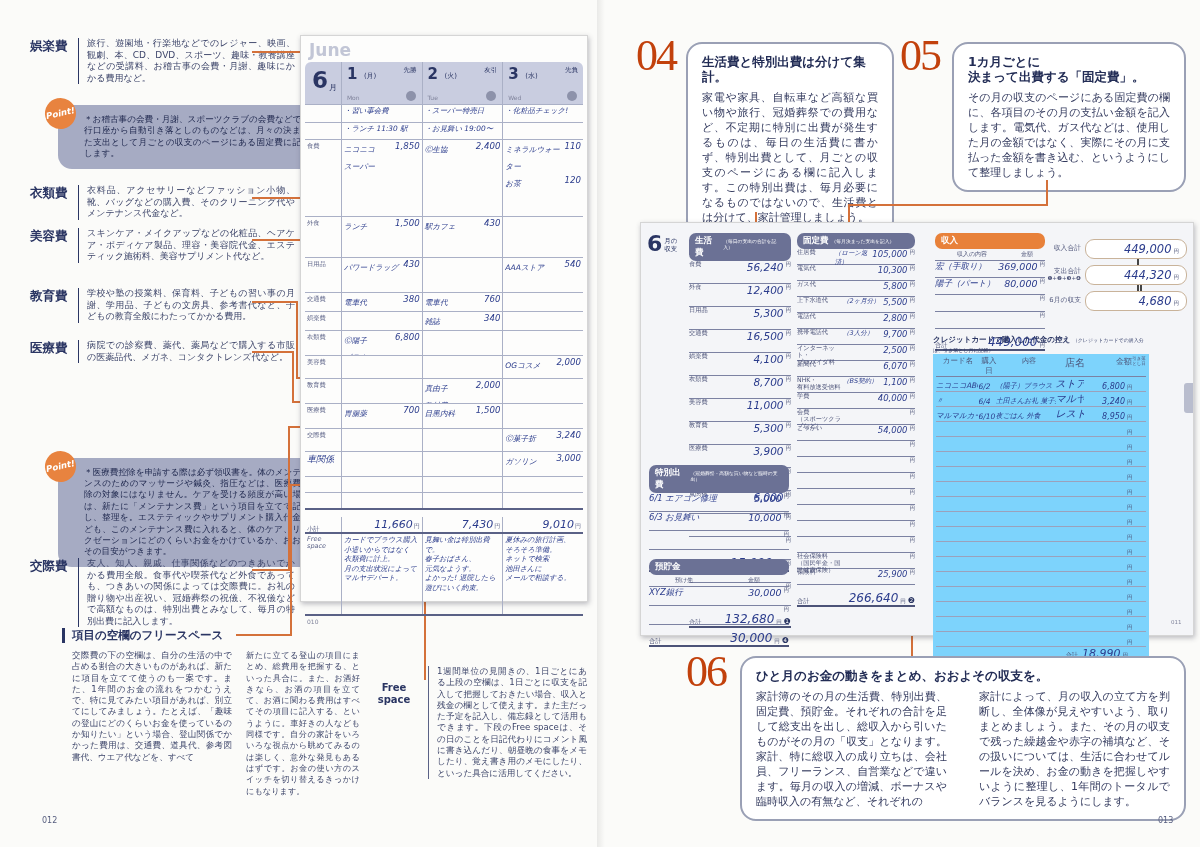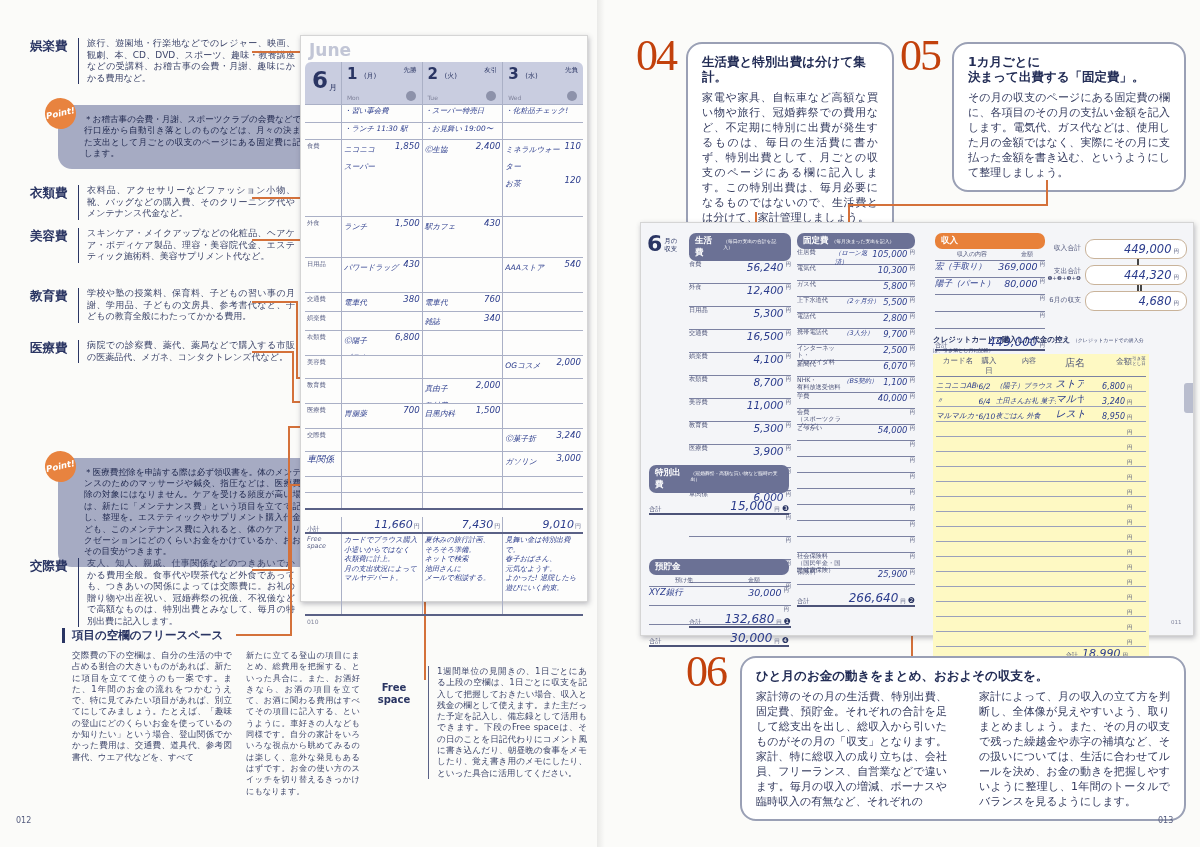--- a/index.html
+++ b/index.html
@@ -92,21 +92,21 @@
   .sv{text-align:right;font-size:9.5px;}
   .sumrow{display:flex;align-items:center;gap:4px;}
   .sumlabel{width:40px;text-align:right;font-size:6.8px;color:#4c5378;line-height:7.5px;}
   .sumbox{border:1.5px solid #c9b39a;border-radius:9px;background:#fff;padding:2px 7px;width:86px;
           display:flex;justify-content:flex-end;align-items:baseline;}
   .sumbox .hw{font-size:11.5px;}
   .tick{width:1.5px;height:6px;background:#444;margin:0 0 0 96px;}
   .tick2{box-shadow:3px 0 0 #444;}
   .cardtitle{font-size:7.5px;font-weight:bold;color:#2a3563;}
   .cardtitle .note{font-size:5px;font-weight:normal;}
-  .cardtable{background:#fef9c3;padding:2px 3px;}
+  .cardtable{background:#7dd3fc;padding:2px 3px;}
   .chdr{display:flex;font-size:5.2px;color:#4c5378;border-bottom:1.5px solid #7c82a2;text-align:center;}
   .crow{display:flex;align-items:flex-end;border-bottom:1px solid #9ba1bb;height:14px;}
   .cc{overflow:hidden;white-space:nowrap;}
   .c-name{width:44px;font-size:7.5px;}
   .c-date{width:18px;font-size:7.5px;}
   .c-desc{width:62px;font-size:7px;}
   .c-shop{width:30px;font-size:10px;}
   .c-v{width:42px;text-align:right;font-size:8px;}
   .c-due{width:14px;}
   .ctotal{display:flex;justify-content:flex-end;align-items:baseline;border-bottom:2px solid #4c5378;height:17px;padding-right:18px;}
@@ -152,21 +152,21 @@
     <div class="cat-label">交際費</div>
     <div class="cat-desc">友人、知人、親戚、仕事関係などのつきあいでかかる費用全般。食事代や喫茶代など外食であっても、つきあいの関係によっては交際費に。お礼の贈り物や出産祝い、冠婚葬祭の祝儀、不祝儀などで高額なものは、特別出費とみなして、毎月の特別出費に記入します。</div>
   </div>
 
   <div class="abs fs-heading" style="left:62px;top:628px;">項目の空欄のフリースペース</div>
   <div class="abs fs-col" style="left:72px;top:650px;width:160px;">交際費の下の空欄は、自分の生活の中で占める割合の大きいものがあれば、新たに項目を立てて使うのも一案です。また、1年間のお金の流れをつかむうえで、特に見てみたい項目があれば、別立てにしてみましょう。たとえば、「趣味の登山にどのくらいお金を使っているのか知りたい」という場合、登山関係でかかった費用は、交通費、道具代、参考図書代、ウエア代などを、すべて</div>
   <div class="abs fs-col" style="left:246px;top:650px;width:114px;font-size:8.2px;">新たに立てる登山の項目にまとめ、総費用を把握する、といった具合に。また、お酒好きなら、お酒の項目を立てて、お酒に関わる費用はすべてその項目に記入する、というように。車好きの人なども同様です。自分の家計をいろいろな視点から眺めてみるのは楽しく、意外な発見もあるはずです。お金の使い方のスイッチを切り替えるきっかけにもなります。</div>
   <div class="abs fs-label" style="left:372px;top:682px;width:44px;">Free
 space</div>
   <div class="abs fs-col" style="left:428px;top:666px;width:150px;border-left:1px solid #5a6186;padding-left:8px;">1週間単位の見開きの、1日ごとにある上段の空欄は、1日ごとに収支を記入して把握しておきたい場合、収入と残金の欄として使えます。また主だった予定を記入し、備忘録として活用もできます。下段のFree spaceは、その日のことを日記代わりにコメント風に書き込んだり、朝昼晩の食事をメモしたり、覚え書き用のメモにしたり、といった具合に活用してください。</div>
-  <div class="abs pagenum" style="left:16px;top:816px;">012</div>
+  <div class="abs pagenum" style="left:42px;top:816px;">012</div>
 
   <div class="ln" style="left:252px;top:51px;width:54px;height:2px;"></div>
   <div class="ln" style="left:304px;top:51px;width:2px;height:260px;"></div>
   <div class="ln" style="left:304px;top:311px;width:10px;height:2px;"></div>
   <div class="dot" style="left:312px;top:309px;"></div>
   <div class="ln" style="left:252px;top:197px;width:56px;height:2px;"></div>
   <div class="ln" style="left:308px;top:197px;width:2px;height:136px;"></div>
   <div class="dot" style="left:312px;top:330px;"></div>
   <div class="ln" style="left:252px;top:239px;width:48px;height:2px;"></div>
   <div class="ln" style="left:300px;top:239px;width:2px;height:116px;"></div>
@@ -413,30 +413,30 @@
         <div class="pcell"><span class="hw">7,430</span><span class="psubyen">円</span></div>
         <div class="pcell"><span class="hw">9,010</span><span class="psubyen">円</span></div>
       </div>
       <div class="pfree">
         <div class="plabel">Free space</div>
         <div class="pcell hw">カードでブラウス購入
 小遣いからではなく
 衣類費に計上。
 月の支出状況によって
 マルヤデパート。</div>
+        <div class="pcell hw">見舞い金は特別出費で。
+春子おばさん、
+元気なようす。
+よかった! 退院したら
+遊びにいく約束。</div>
         <div class="pcell hw">夏休みの旅行計画、
 そろそろ準備。
 ネットで検索
 池田さんに
 メールで相談する。</div>
-        <div class="pcell hw">見舞い金は特別出費で。
-春子おばさん、
-元気なようす。
-よかった! 退院したら
-遊びにいく約束。</div>
       </div>
     </div>
     <div class="ppagenum">010</div>
   </div>
 
   <div class="abs bigno" style="left:636px;top:30px;">04</div>
   <div class="abs infobox" style="left:686px;top:42px;width:176px;">
     <h3>生活費と特別出費は分けて集計。</h3>
     <p>家電や家具、自転車など高額な買い物や旅行、冠婚葬祭での費用など、不定期に特別に出費が発生するものは、毎日の生活費に書かず、特別出費として、月ごとの収支のページにある欄に記入します。この特別出費は、毎月必要になるものではないので、生活費とは分けて、家計管理しましょう。</p>
   </div>
@@ -699,20 +699,40 @@
         <span class="yen">円</span>
         <span class="mark">❷</span>
       </div>
     </div>
 
     <div class="abs" style="left:8px;top:242px;width:140px;">
       <div class="mbar">
         <span>特別出費</span>
         <span class="note">（冠婚葬祭・高額な買い物など臨時の支出）</span>
       </div>
+      <div>
+          <div class="srow">
+          <span class="sd hw">6/1</span>
+          <span class="st hw">エアコン修理</span>
+          <span class="sv hw">5,000</span>
+          <span class="yen">円</span>
+        </div>
+          <div class="srow">
+          <span class="sd hw">6/3</span>
+          <span class="st hw">お見舞い</span>
+          <span class="sv hw">10,000</span>
+          <span class="yen">円</span>
+        </div>
+          <div class="srow">
+          <span class="sd hw"></span>
+          <span class="st hw"></span>
+          <span class="sv hw"></span>
+          <span class="yen">円</span>
+        </div>
+        </div>
       <div class="mtotal">
         <span class="ml">合計</span>
         <span class="mv hw">15,000</span>
         <span class="yen">円</span>
         <span class="mark">❸</span>
       </div>
     </div>
 
     <div class="abs" style="left:8px;top:336px;width:140px;">
       <div class="mbar">

